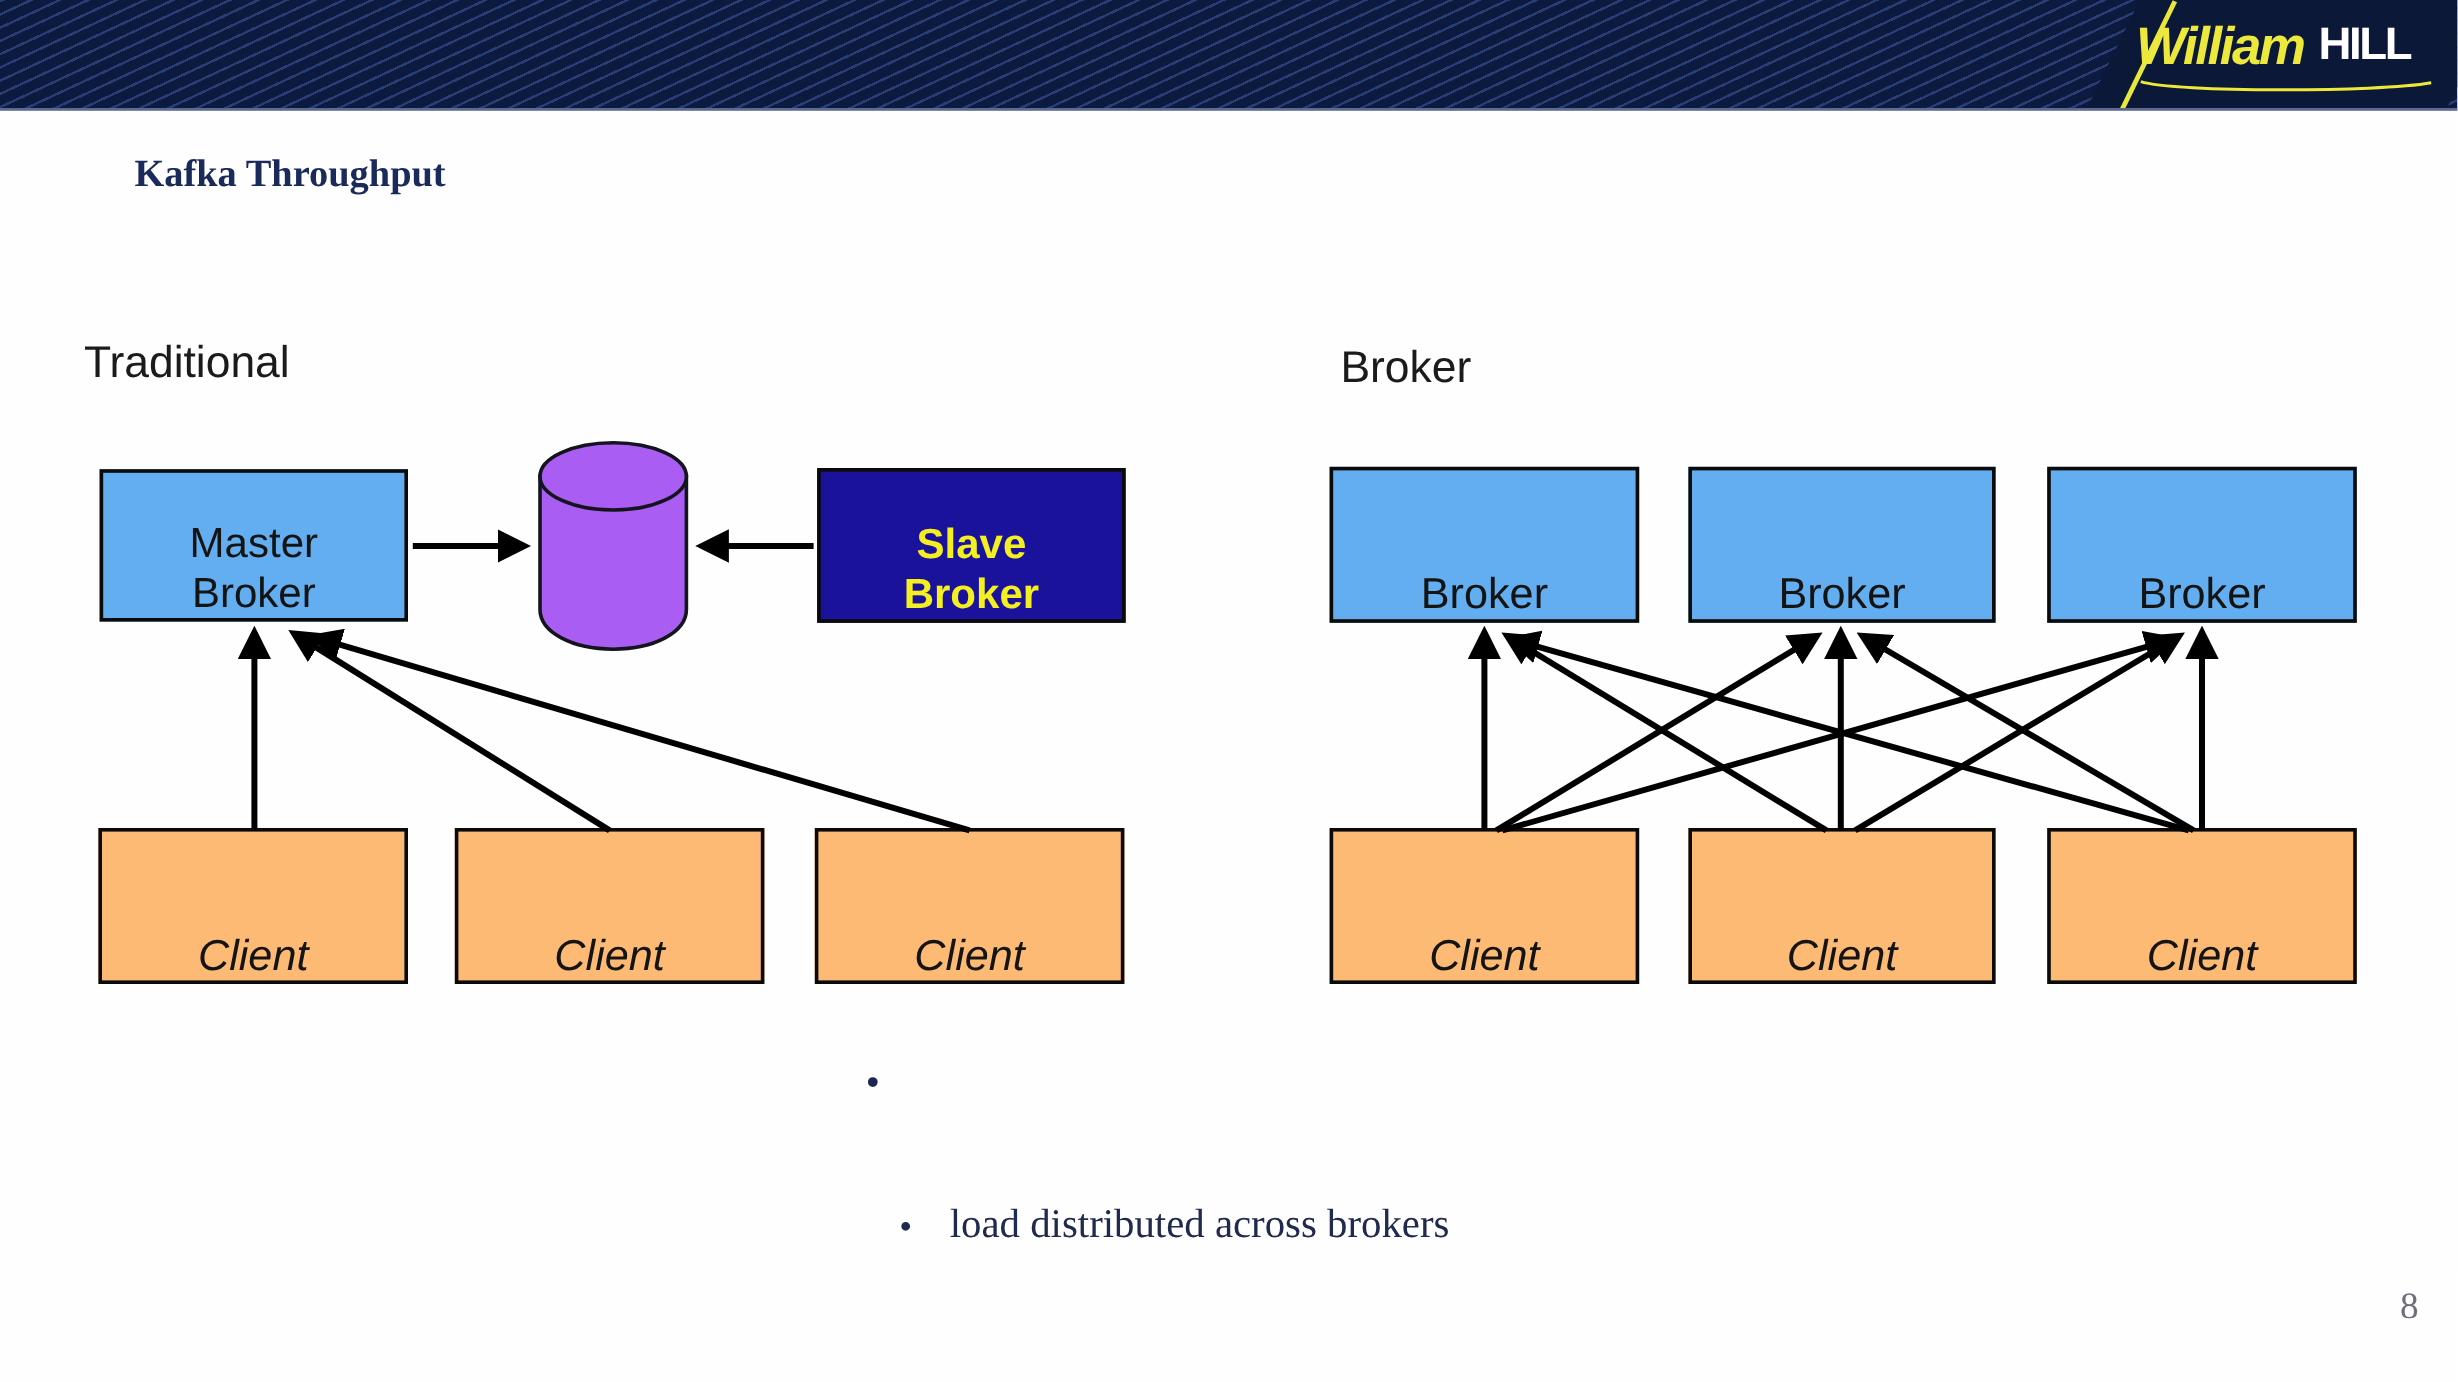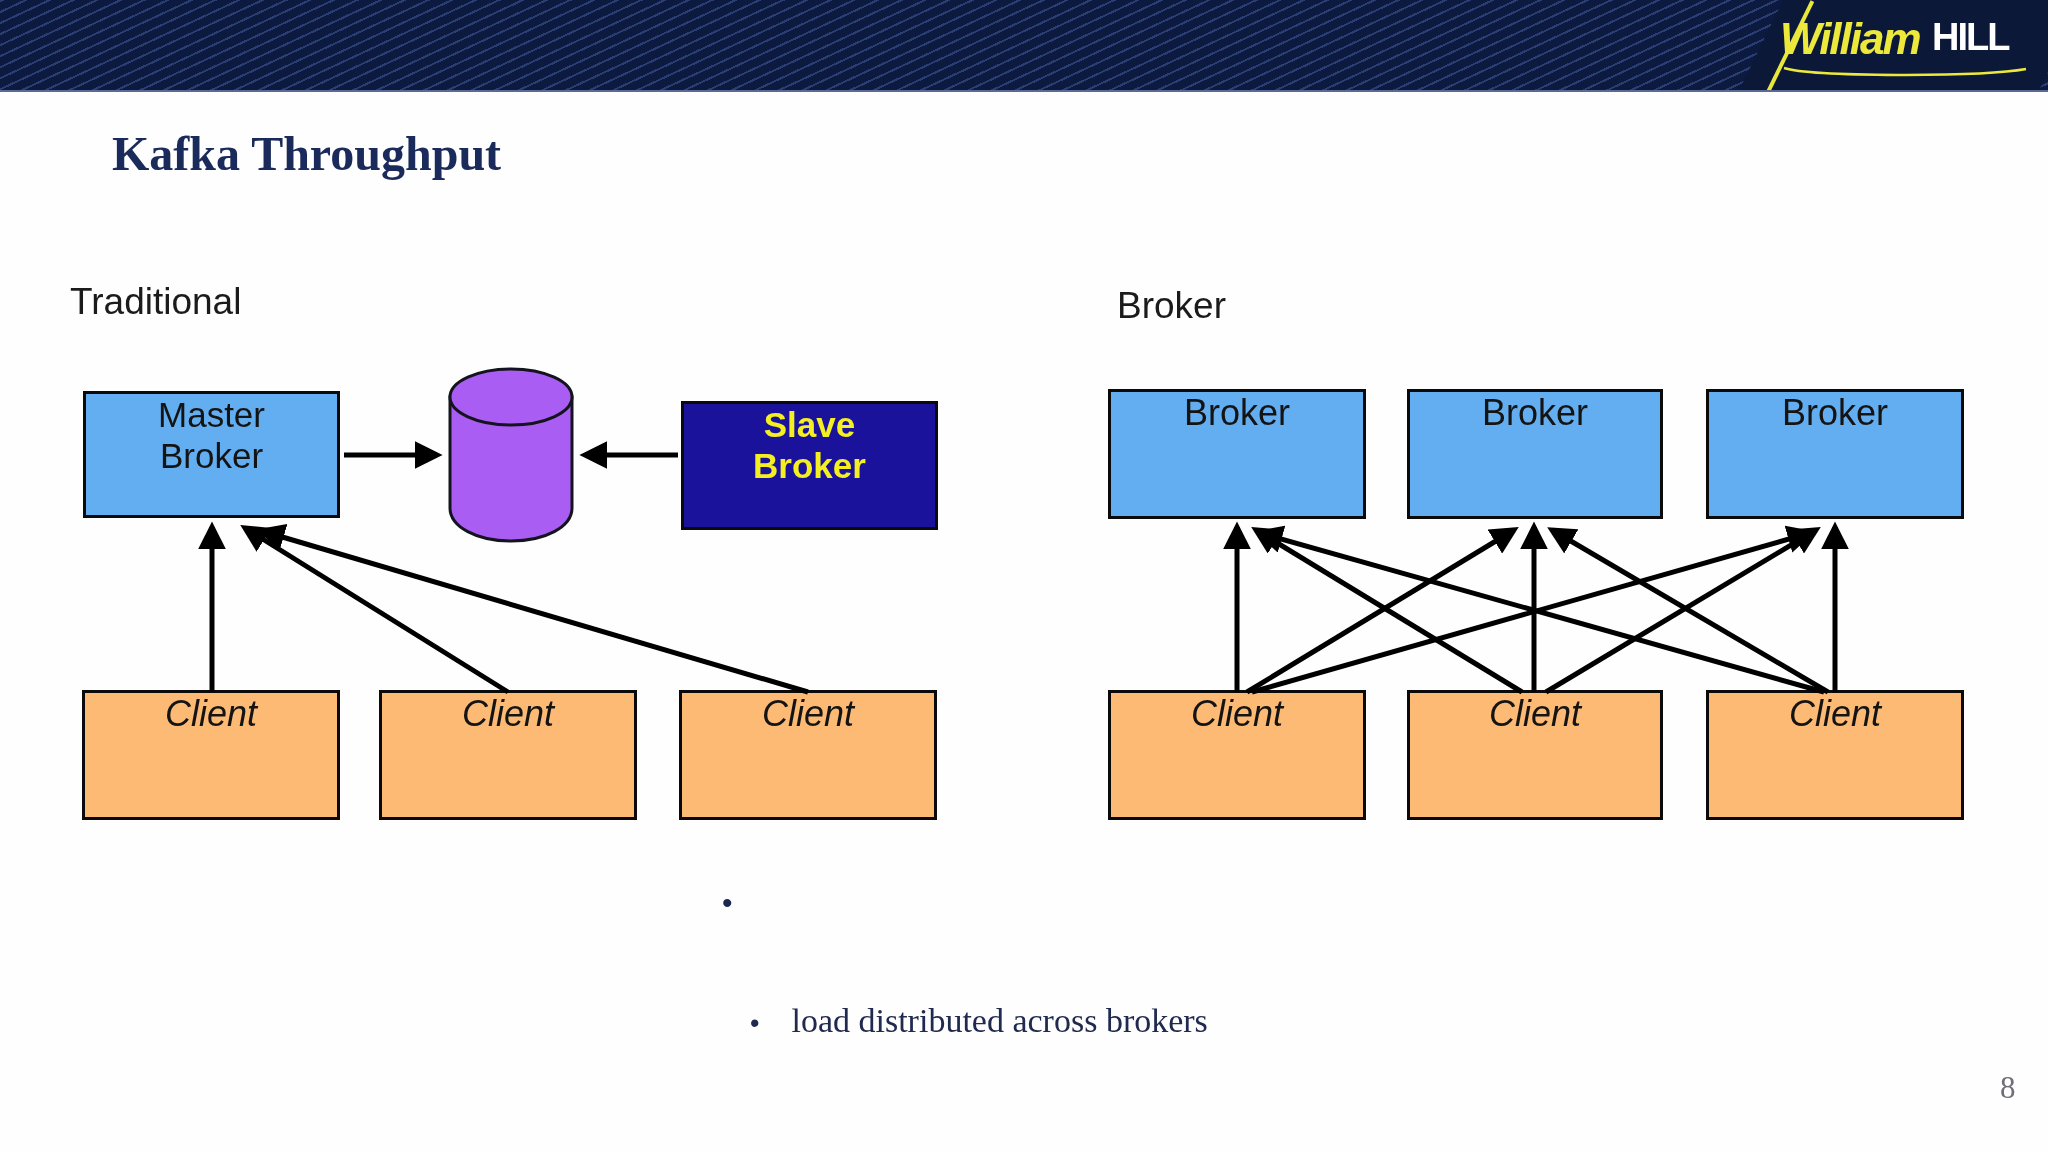--- a/index.html
+++ b/index.html
@@ -16,34 +16,34 @@
              transform:rotate(26deg);transform-origin:bottom left;}
   .logo{position:absolute;right:18px;top:6px;width:250px;height:78px;}
   .logo-script{position:absolute;left:0;top:8px;font-family:Liberation Sans, sans-serif;font-style:italic;
                font-weight:bold;font-size:44px;color:#ece83c;letter-spacing:-2px;}
   .logo-block{position:absolute;left:152px;top:10px;font-family:"Liberation Sans",sans-serif;
               font-weight:bold;font-size:38px;color:#ffffff;letter-spacing:-2px;}
   .logo-underline{position:absolute;left:2px;top:58px;}
 
   
   .title{position:absolute;left:112px;top:126px;font-family:"Liberation Serif",serif;font-weight:bold;
-         font-size:48px;color:#1a2a5a;}
+         font-size:32px;color:#1a2a5a;}
   .sec-label{position:absolute;font-size:37px;color:#1b1b1b;}
   .sec-trad{left:70px;top:281px;}
   .sec-kafka{left:1117px;top:285px;}
 
   
-  .node{position:absolute;display:flex;flex-direction:column;align-items:center;justify-content:flex-start;
+  .node{position:absolute;display:flex;flex-direction:column;align-items:center;justify-content:flex-end;
         border:3px solid #0a0a0a;box-sizing:border-box;font-size:36px;color:#141414;line-height:1.18;
         text-align:center;}
   .blue{background:#63aef0;}
   .peach{background:#fdba74;border-width:3px;font-style:italic;}
   .navy{background:#1b129c;color:#f4ef20;font-weight:bold;font-size:35px;}
   .master{left:83px;top:391px;width:257px;height:127px;font-size:35px;}
-  .slave{left:681px;top:401px;width:257px;height:129px;}
+  .slave{left:681px;top:390px;width:257px;height:129px;}
   .lc1{left:82px;top:690px;width:258px;height:130px;}
   .lc2{left:379px;top:690px;width:258px;height:130px;}
   .lc3{left:679px;top:690px;width:258px;height:130px;}
   .b1{left:1108px;top:389px;width:258px;height:130px;}
   .b2{left:1407px;top:389px;width:256px;height:130px;}
   .b3{left:1706px;top:389px;width:258px;height:130px;}
   .rc1{left:1108px;top:690px;width:258px;height:130px;}
   .rc2{left:1407px;top:690px;width:256px;height:130px;}
   .rc3{left:1706px;top:690px;width:258px;height:130px;}
 

